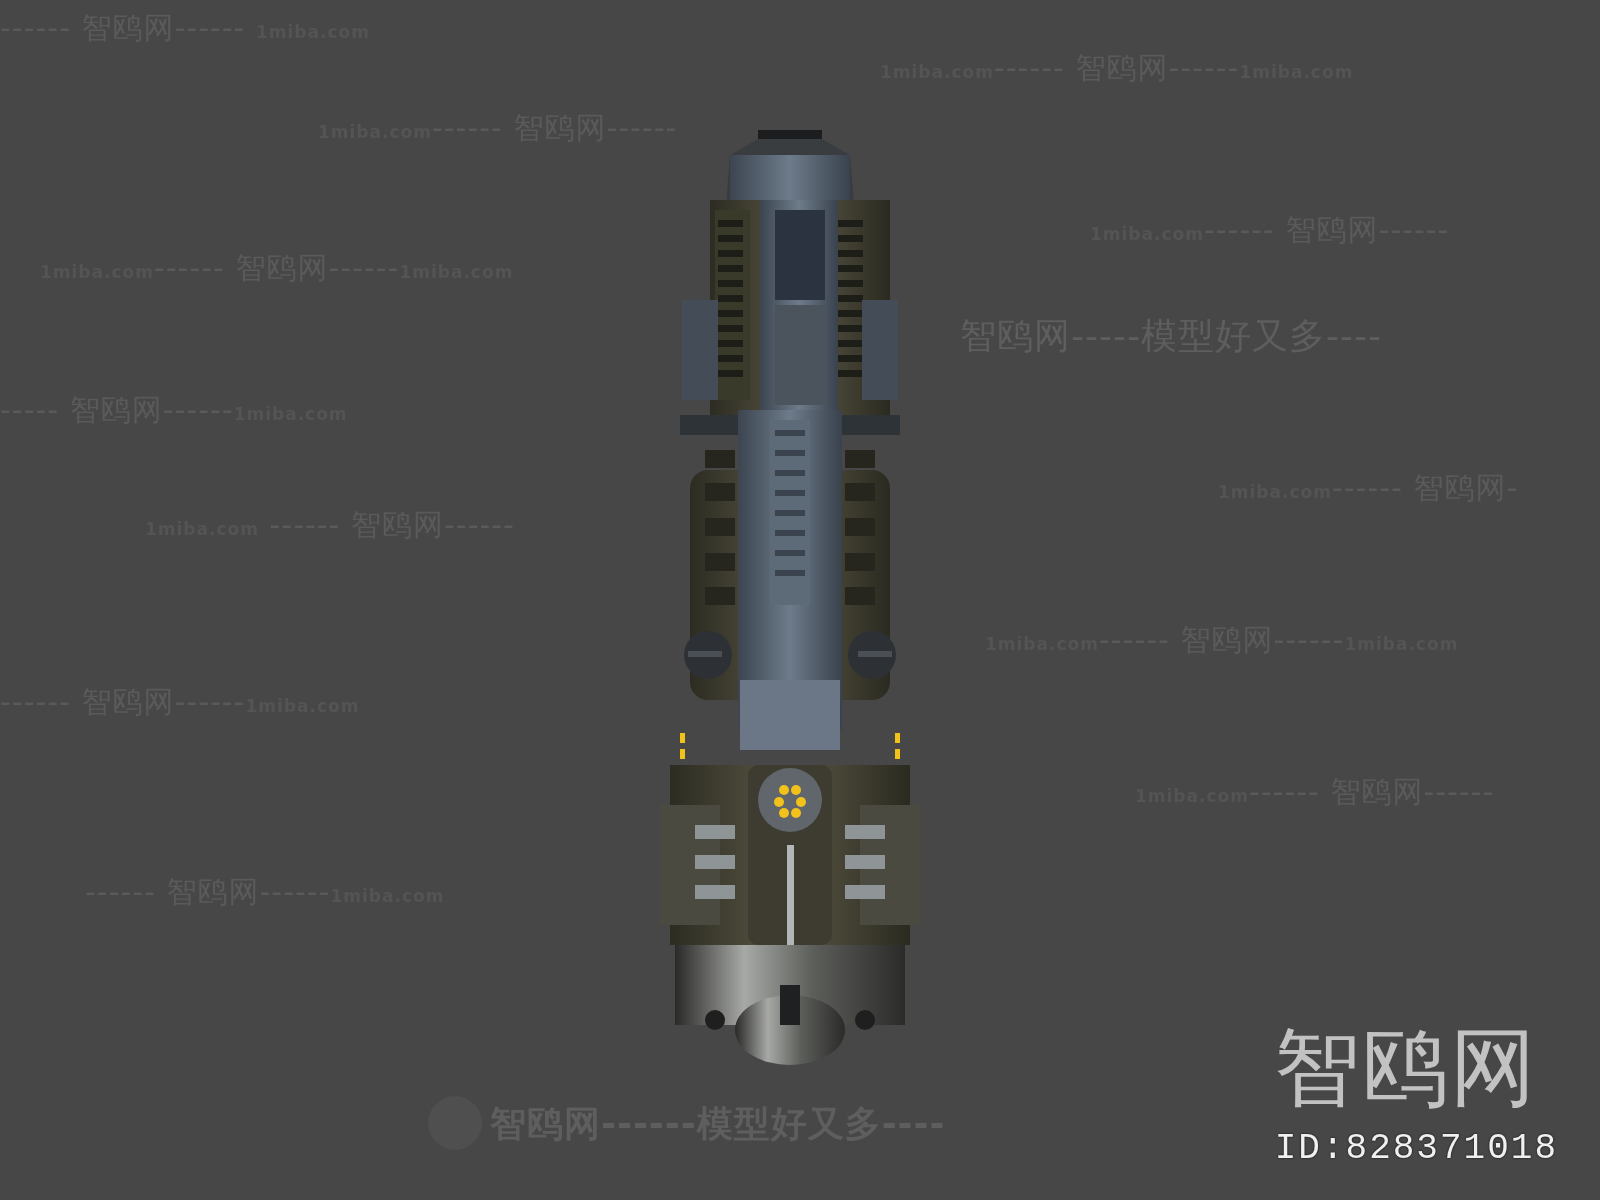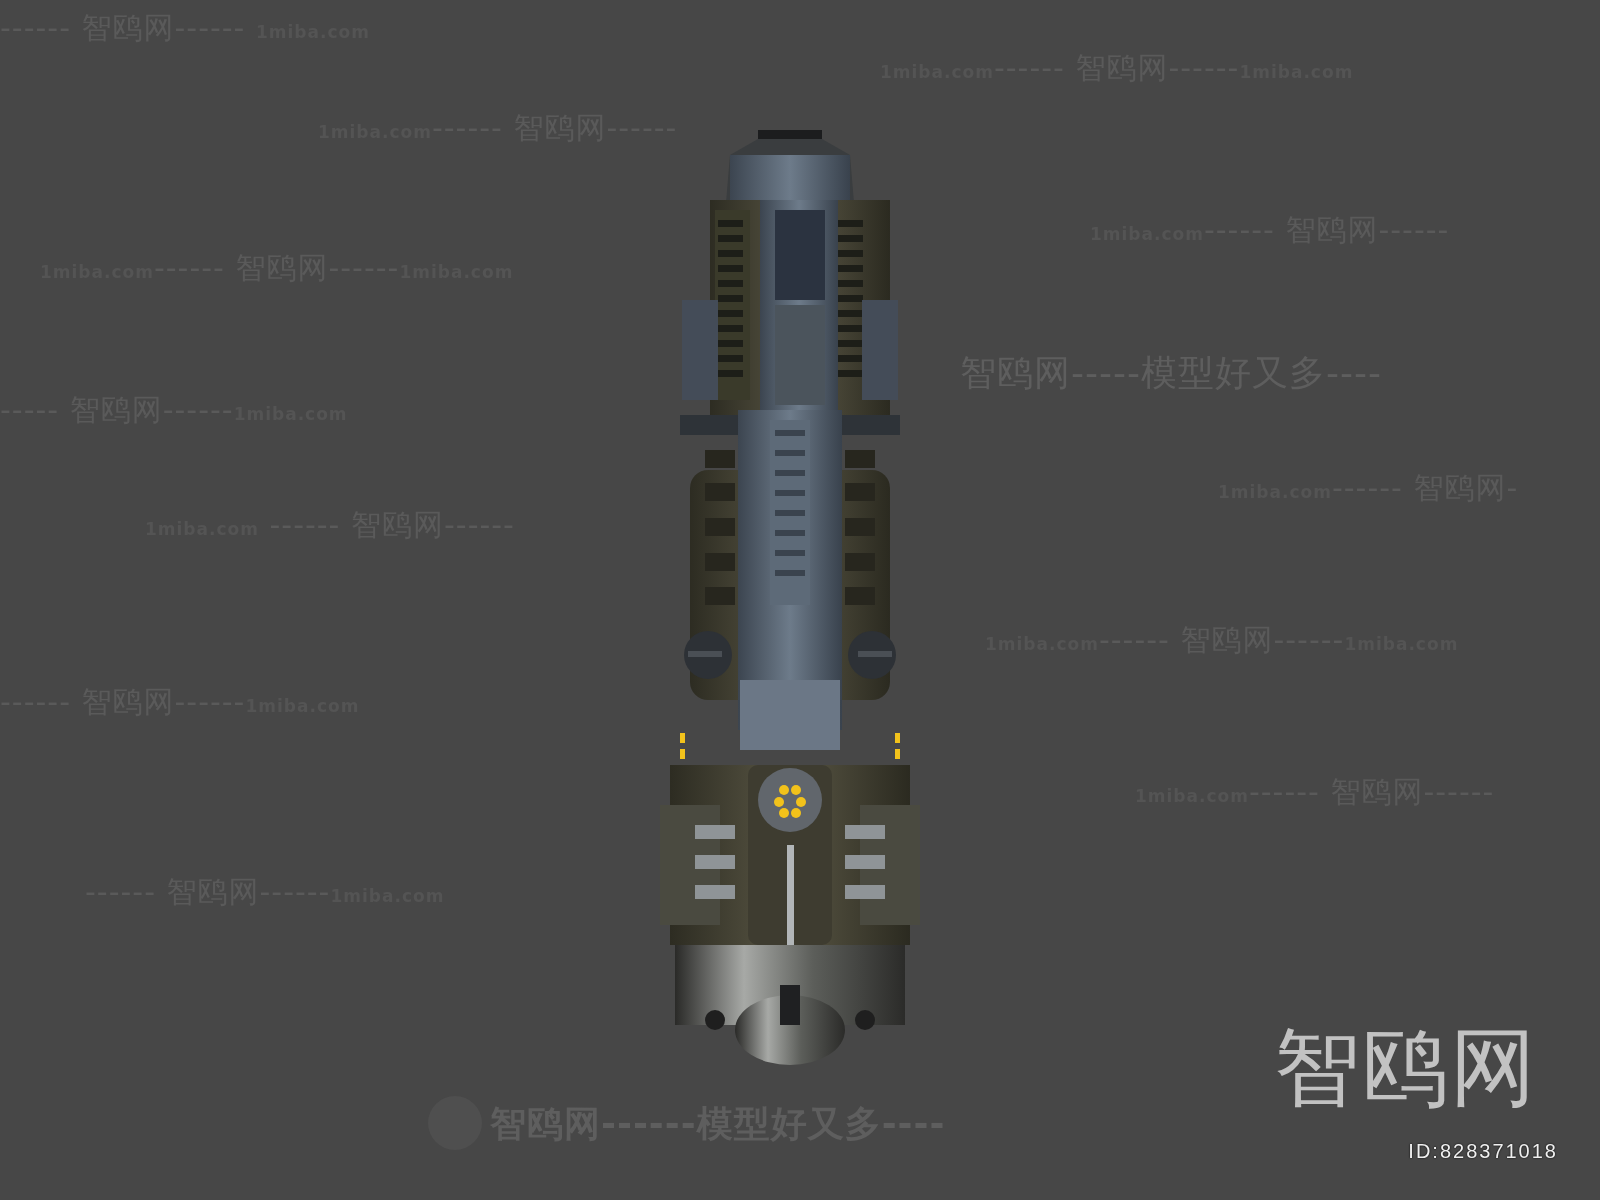--- a/index.html
+++ b/index.html
@@ -1,33 +1,33 @@
 <!DOCTYPE html>
 <html><head>
 <meta charset="utf-8">
 <style>
   html,body{margin:0;padding:0;}
   body{width:1600px;height:1200px;background:#474747;position:relative;overflow:hidden;font-family:"DejaVu Sans",sans-serif;}
   .wm{position:absolute;color:#5a5a5a;white-space:nowrap;font-size:30px;letter-spacing:1px;}
   .wm .en{font-size:17px;font-weight:bold;color:#545454;}
   .wm.big{color:#5e5e5e;font-size:36px;}
   .logo{position:absolute;right:62px;top:1010px;color:#c2c2c2;font-size:86px;letter-spacing:2px;font-family:Liberation Sans, sans-serif;}
-  .idtxt{position:absolute;right:42px;top:1128px;color:#f0f0f0;font-size:20px;letter-spacing:2px;font-family:Liberation Sans, sans-serif;text-shadow:0 0 2px #000;margin-top:12px;}
+  .idtxt{position:absolute;right:42px;top:1128px;color:#f0f0f0;font-size:36px;letter-spacing:2px;font-family:Liberation Mono, monospace;text-shadow:0 0 2px #000;}
   .bird{position:absolute;left:428px;top:1096px;width:54px;height:54px;border-radius:50%;background:#4f4f4f;}
   .model{position:absolute;left:660px;top:125px;width:260px;height:980px;}
 </style>
 </head>
 <body>
 
 <div class="wm" style="left:0;top:8px;">------ 智鸥网------ <span class="en">1miba.com</span></div>
 <div class="wm" style="left:880px;top:48px;"><span class="en">1miba.com</span>------ 智鸥网------<span class="en">1miba.com</span></div>
 <div class="wm" style="left:318px;top:108px;"><span class="en">1miba.com</span>------ 智鸥网------</div>
 <div class="wm" style="left:1090px;top:210px;"><span class="en">1miba.com</span>------ 智鸥网------</div>
 <div class="wm" style="left:40px;top:248px;"><span class="en">1miba.com</span>------ 智鸥网------<span class="en">1miba.com</span></div>
-<div class="wm big" style="left:960px;top:349px;">智鸥网-----模型好又多----</div>
+<div class="wm big" style="left:960px;top:312px;">智鸥网-----模型好又多----</div>
 <div class="wm" style="left:0;top:390px;">----- 智鸥网------<span class="en">1miba.com</span></div>
 <div class="wm" style="left:1218px;top:468px;"><span class="en">1miba.com</span>------ 智鸥网-</div>
 <div class="wm" style="left:145px;top:505px;"><span class="en">1miba.com</span> ------ 智鸥网------</div>
 <div class="wm" style="left:985px;top:620px;"><span class="en">1miba.com</span>------ 智鸥网------<span class="en">1miba.com</span></div>
 <div class="wm" style="left:0;top:682px;">------ 智鸥网------<span class="en">1miba.com</span></div>
 <div class="wm" style="left:1135px;top:772px;"><span class="en">1miba.com</span>------ 智鸥网------</div>
 <div class="wm" style="left:85px;top:872px;">------ 智鸥网------<span class="en">1miba.com</span></div>
 
 <div class="bird"></div>
 <div class="wm big" style="left:490px;top:1100px;font-weight:bold;">智鸥网------模型好又多----</div>

